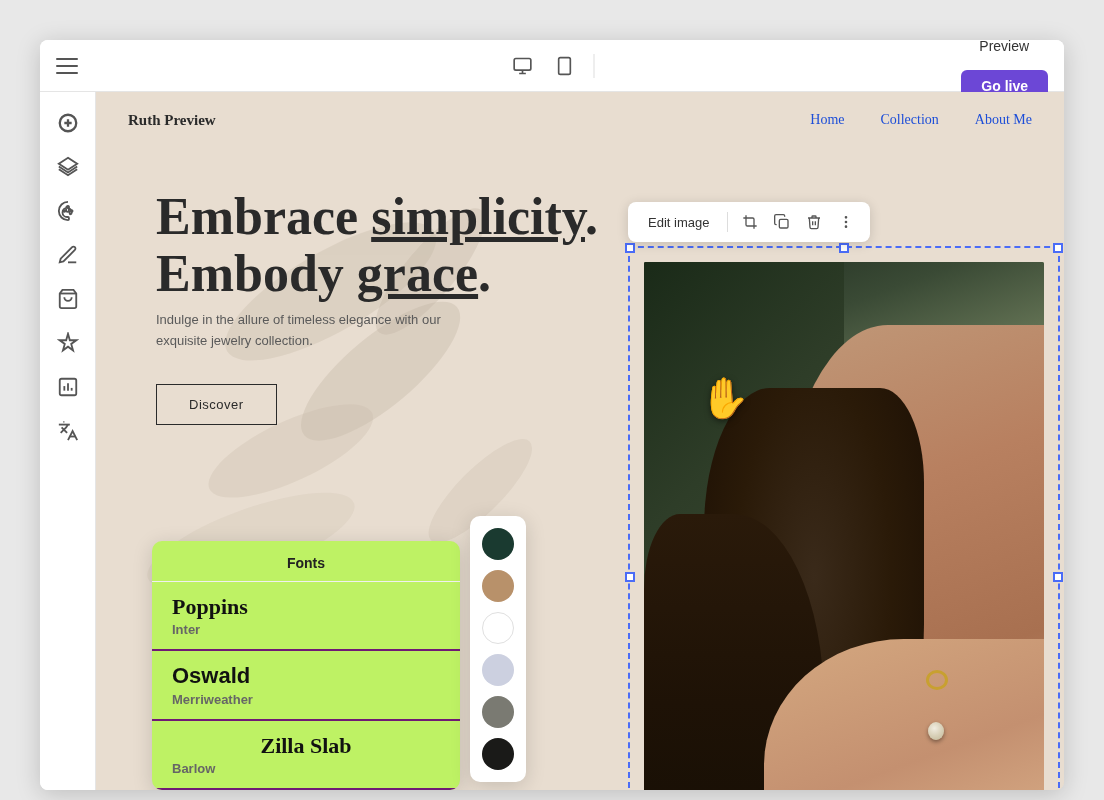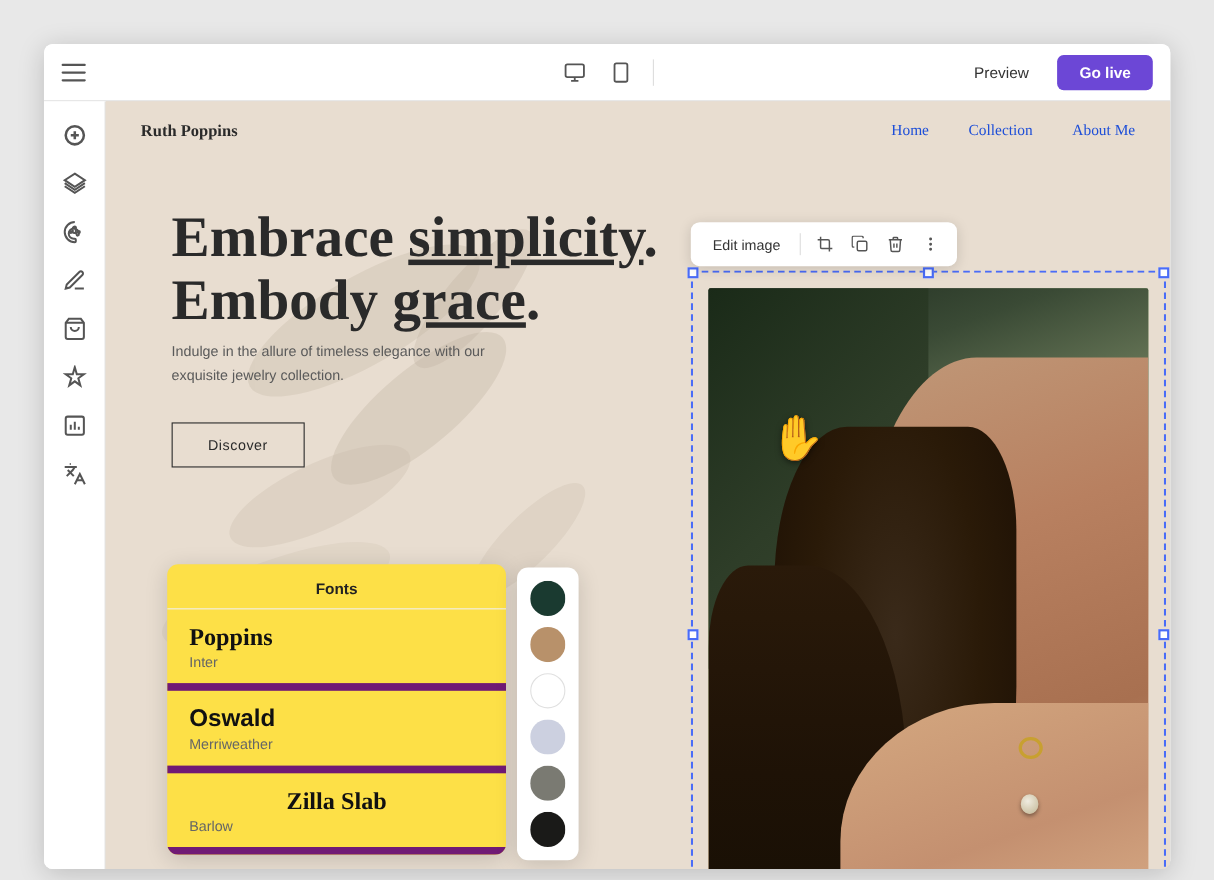--- a/index.html
+++ b/index.html
@@ -80,22 +80,23 @@
     .device-btn svg { width: 20px; height: 20px; }
     .divider-v {
       width: 1px;
       height: 24px;
       background: #ddd;
       margin: 0 4px;
     }
     .toolbar-right {
       margin-left: auto;
       display: flex;
-      align-items: flex-end;
+      align-items: flex-start;
       gap: 8px;
+      flex-direction: column;
     }
     .preview-btn {
       padding: 8px 18px;
       background: transparent;
       border: none;
       font-size: 14px;
       color: #333;
       cursor: pointer;
       font-weight: 500;
     }
@@ -340,52 +341,53 @@
       font-size: 40px;
       color: #fff;
       text-shadow: 0 2px 6px rgba(0,0,0,0.5);
       z-index: 25;
       pointer-events: none;
     }
 
     
     .fonts-panel {
       position: absolute;
-      bottom: 13px;
+      bottom: 0;
       left: 56px;
       width: 308px;
-      background: #fde047;
+      background: #bef264;
       border-radius: 10px;
       box-shadow: 0 4px 20px rgba(0,0,0,0.15);
       z-index: 40;
       overflow: hidden;
     }
     .fonts-panel-header {
       padding: 14px 20px 10px;
       font-size: 14px;
       font-weight: 600;
       color: #222;
       text-align: center;
       border-bottom: 1px solid #f0f0f0;
     }
     .font-item {
       padding: 12px 20px;
-      border-bottom: 7px solid #701a75;
+      border-bottom: 2px solid #701a75;
       cursor: pointer;
     }
     .font-item-primary {
       font-size: 22px;
       font-weight: 700;
       color: #111;
       line-height: 1.2;
     }
     .font-item-secondary {
       font-size: 13px;
       color: #666;
       margin-top: 2px;
+      font-weight: bold;
     }
     .font-poppins { font-family: 'Georgia', serif; font-weight: 900; }
     .font-oswald { font-family: 'Impact', sans-serif; }
     .font-zilla { font-family: 'Georgia', serif; text-align: center; }
 
     
     .colors-panel {
       position: absolute;
       bottom: 8px;
       left: 374px;
@@ -525,21 +527,21 @@
         <svg class="leaf-bg" viewBox="0 0 900 700" xmlns="http://www.w3.org/2000/svg">
           <ellipse cx="200" cy="200" rx="120" ry="40" fill="#8a7a60" opacity="0.4" transform="rotate(-30 200 200)"></ellipse>
           <ellipse cx="250" cy="280" rx="100" ry="35" fill="#6a5a40" opacity="0.35" transform="rotate(-40 250 280)"></ellipse>
           <ellipse cx="160" cy="360" rx="90" ry="30" fill="#7a6a50" opacity="0.3" transform="rotate(-25 160 360)"></ellipse>
           <ellipse cx="300" cy="180" rx="80" ry="25" fill="#5a4a30" opacity="0.3" transform="rotate(-50 300 180)"></ellipse>
           <ellipse cx="120" cy="450" rx="110" ry="32" fill="#8a7a60" opacity="0.25" transform="rotate(-20 120 450)"></ellipse>
           <ellipse cx="350" cy="400" rx="70" ry="22" fill="#6a5a40" opacity="0.25" transform="rotate(-45 350 400)"></ellipse>
         </svg>
 
         <div class="site-nav">
-          <div class="site-logo">Ruth Poppins</div>
+          <div class="site-logo">Ruth Preview</div>
           <div class="site-nav-links">
             <a href="#">Home</a>
             <a href="#">Collection</a>
             <a href="#">About Me</a>
           </div>
         </div>
 
         <div class="hero-section">
           <div class="hero-text">
             <h1 class="hero-headline">

